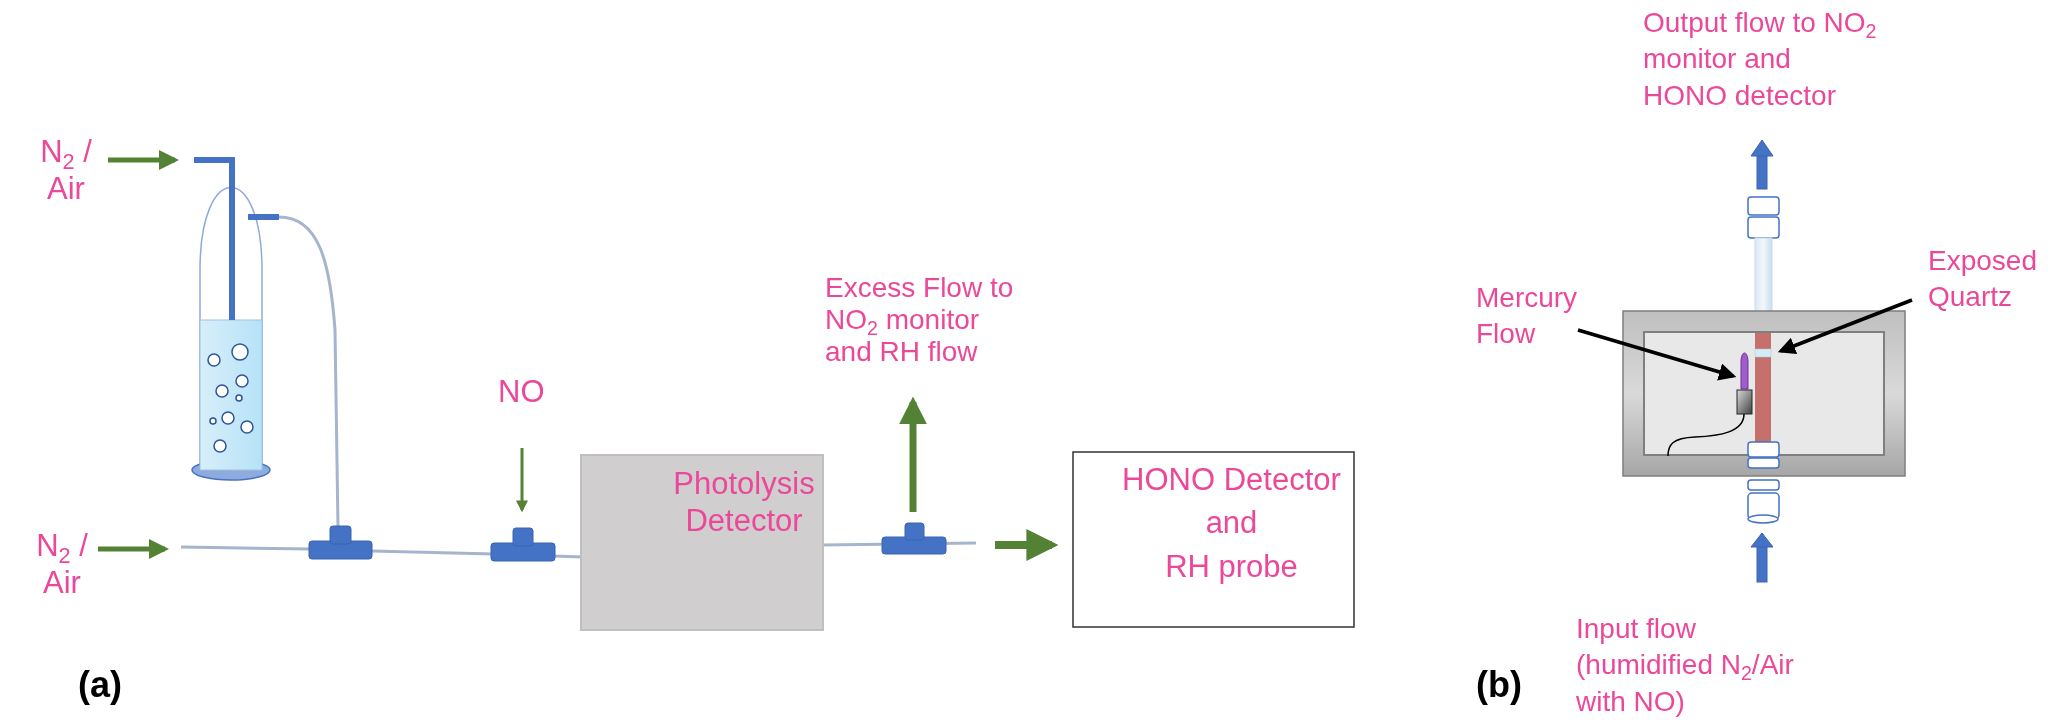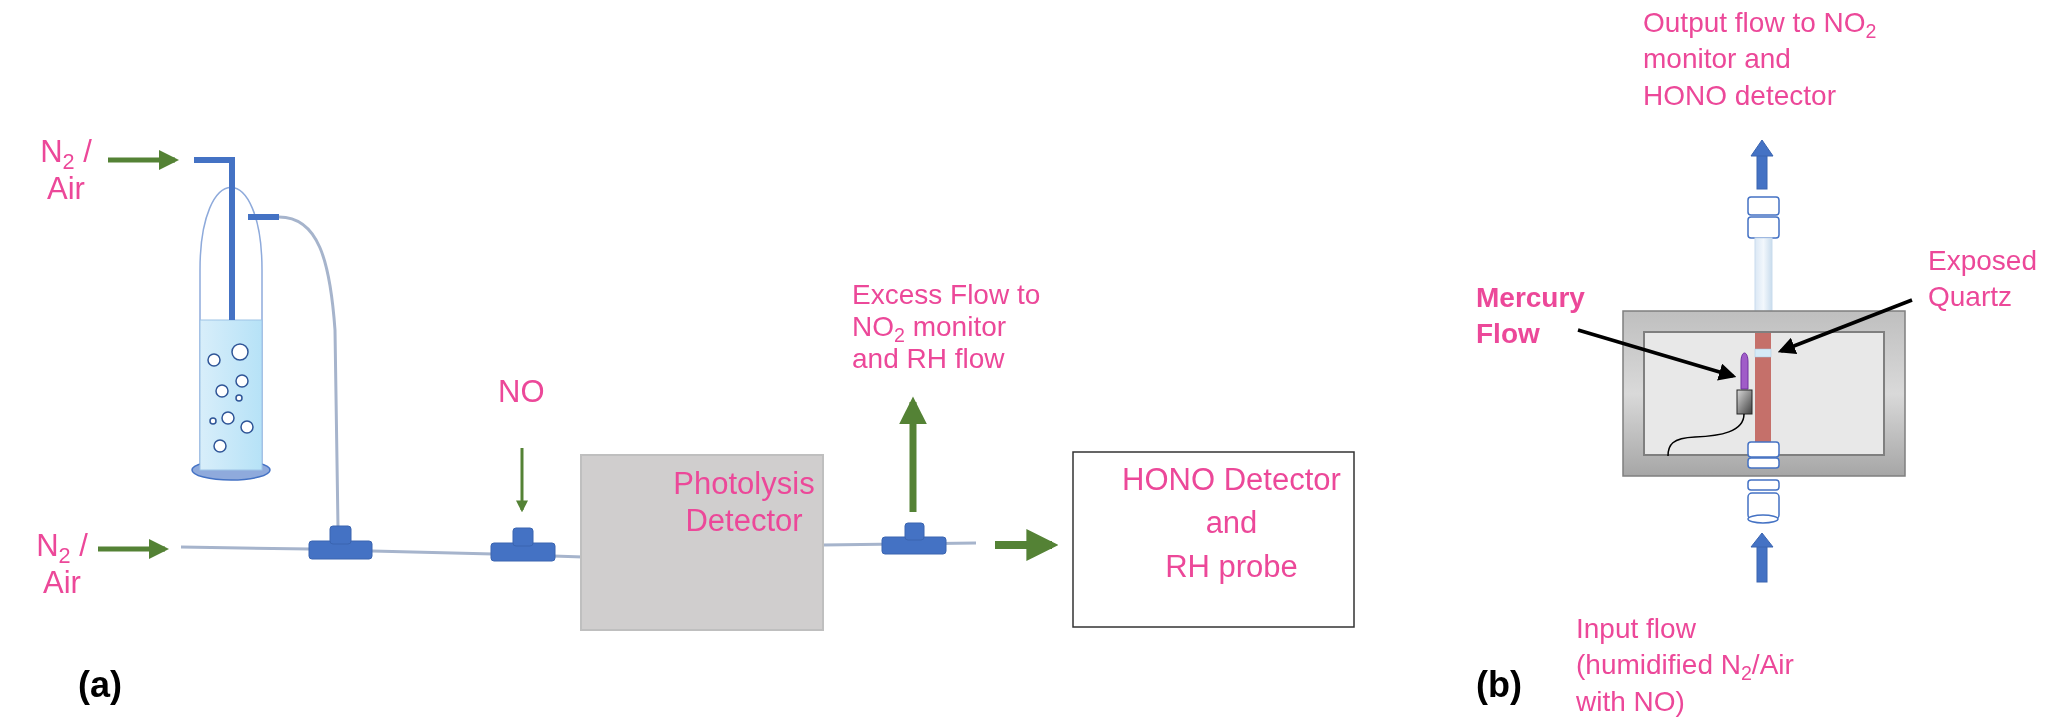--- a/index.html
+++ b/index.html
@@ -148,41 +148,41 @@
   <span>Air</span>
 </div>
 
 <div class="lbl big" style="left:498px; top:373px;">NO</div>
 
 <div class="lbl big center" style="left:581px; top:465px; width:290px;">
   <span>Photolysis</span><br>
   <span>Detector</span>
 </div>
 
-<div class="lbl med" style="left:825px; top:279px; line-height:1.15;margin-left:27px;">
+<div class="lbl med" style="left:825px; top:272px; line-height:1.15;">
   <span>Excess Flow to</span><br>
   <span>NO</span><sub>2</sub><span> monitor</span><br>
   <span>and RH flow</span>
 </div>
 
 <div class="lbl big center" style="left:1073px; top:458px; width:281px; line-height:1.4;">
   <span>HONO Detector</span><br>
   <span>and</span><br>
   <span>RH probe</span>
 </div>
 
 <div class="panel-letter" style="left:78px; top:664px;">(a)</div>
 
 <div class="lbl med" style="left:1643px; top:5px; line-height:1.3;">
   <span>Output flow to NO</span><sub>2</sub><br>
   <span>monitor and</span><br>
   <span>HONO detector</span>
 </div>
 
-<div class="lbl med" style="left:1476px; top:280px; line-height:1.3;font-weight:bold;">
+<div class="lbl med" style="left:1476px; top:280px; line-height:1.3;">
   <span>Mercury</span><br>
   <span>Flow</span>
 </div>
 
 <div class="lbl med" style="left:1928px; top:243px; line-height:1.3;">
   <span>Exposed</span><br>
   <span>Quartz</span>
 </div>
 
 <div class="lbl med" style="left:1576px; top:583px; line-height:1.3;margin-top:28px;">

